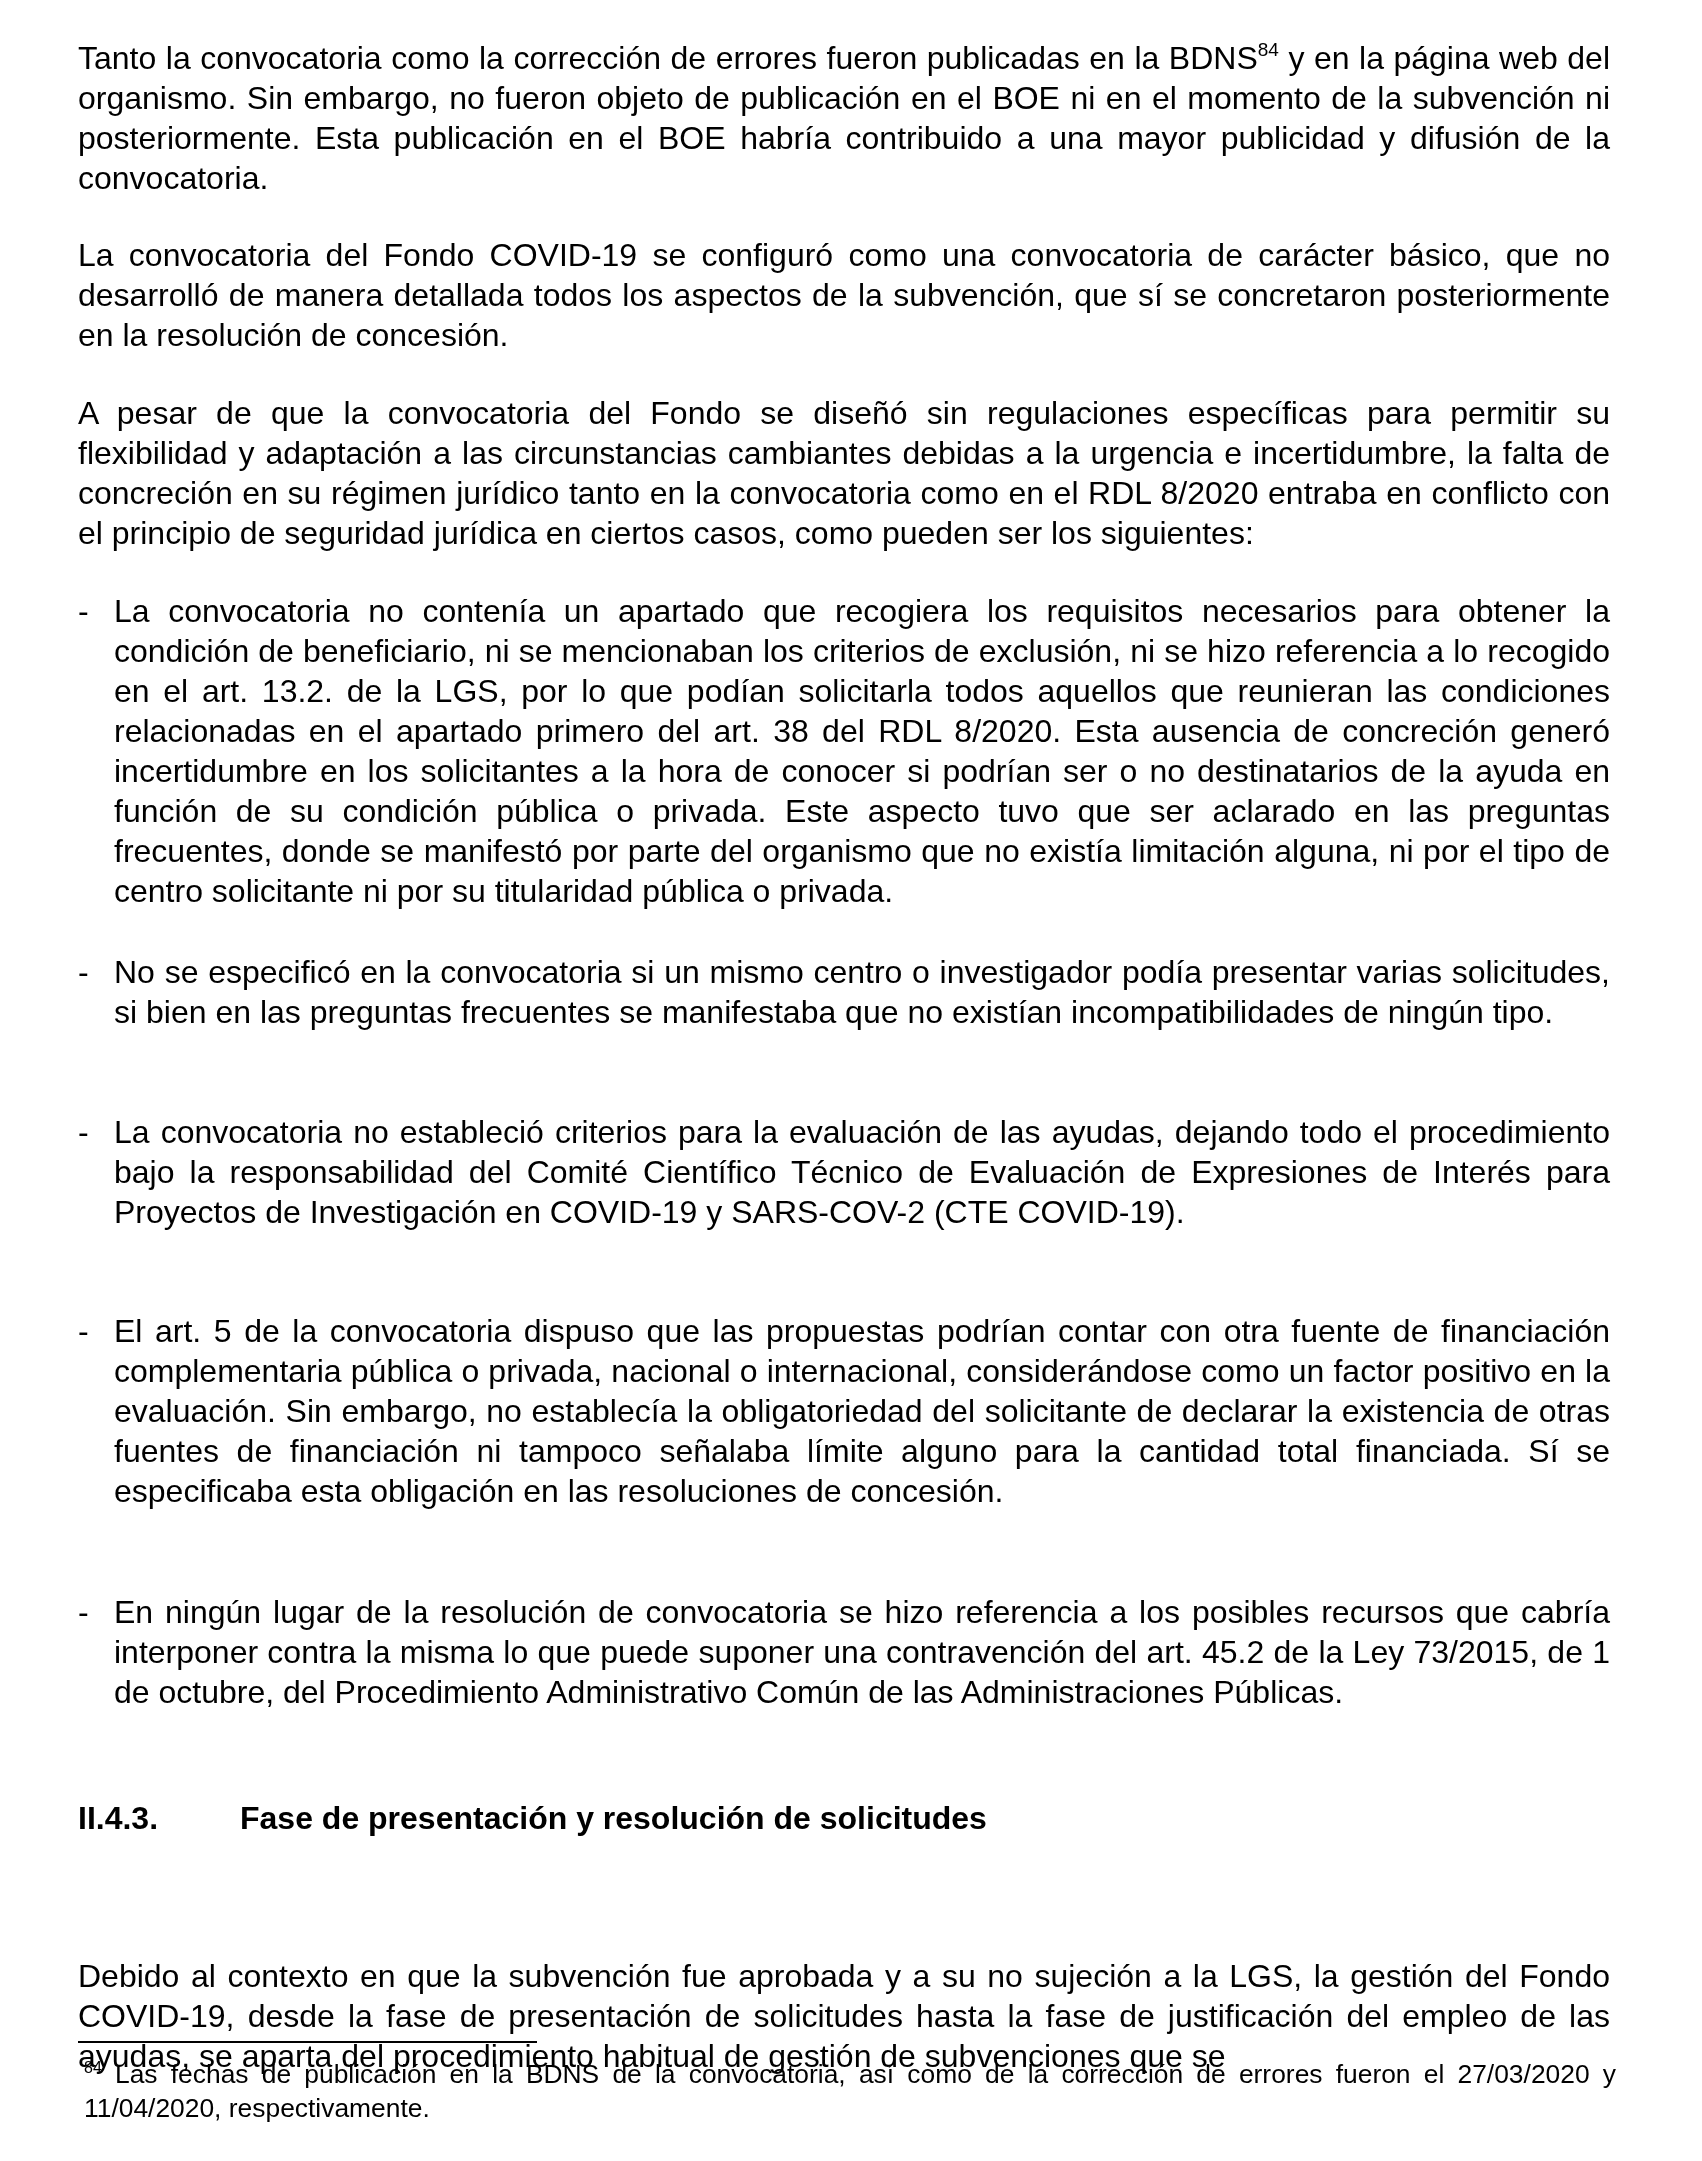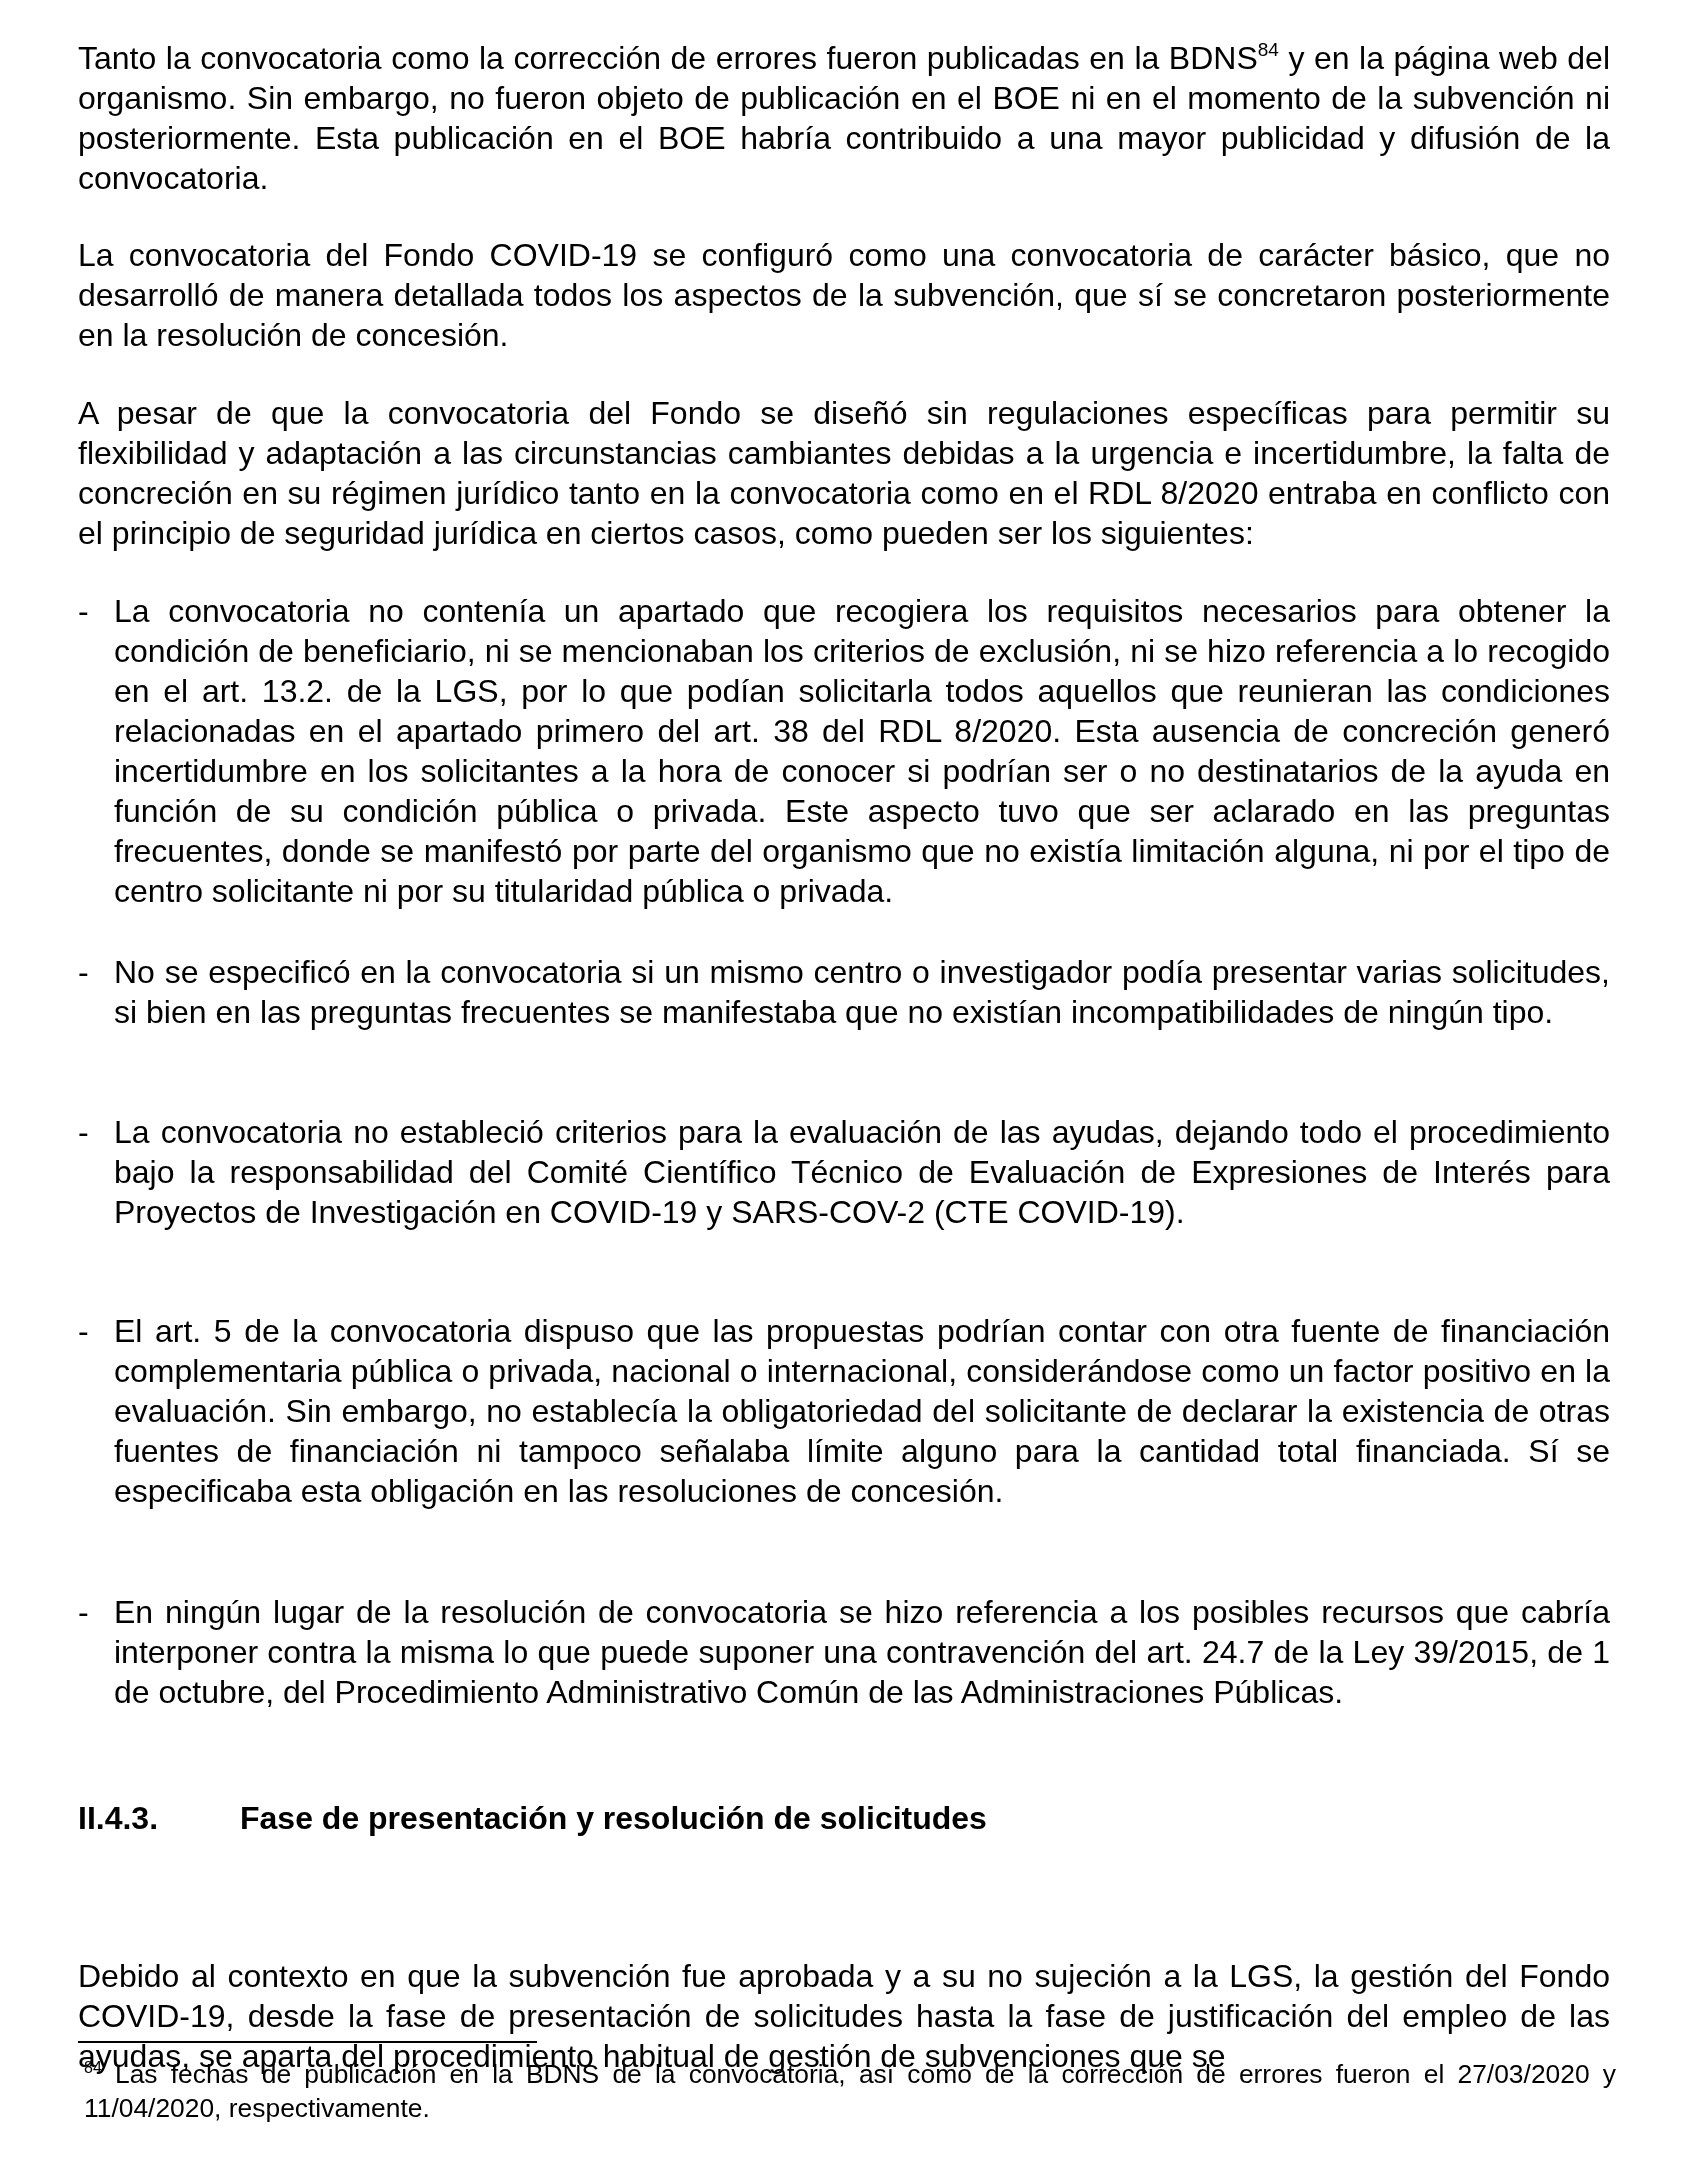--- a/index.html
+++ b/index.html
@@ -44,21 +44,21 @@
   <div class="txt">La convocatoria no estableció criterios para la evaluación de las ayudas, dejando todo el procedimiento bajo la responsabilidad del Comité Científico Técnico de Evaluación de Expresiones de Interés para Proyectos de Investigación en COVID-19 y SARS-COV-2 (CTE COVID-19).</div>
 </div>
 
 <div class="bul" style="top:1311px;">
   <span class="dash">-</span>
   <div class="txt">El art. 5 de la convocatoria dispuso que las propuestas podrían contar con otra fuente de financiación complementaria pública o privada, nacional o internacional, considerándose como un factor positivo en la evaluación. Sin embargo, no establecía la obligatoriedad del solicitante de declarar la existencia de otras fuentes de financiación ni tampoco señalaba límite alguno para la cantidad total financiada. Sí se especificaba esta obligación en las resoluciones de concesión.</div>
 </div>
 
 <div class="bul" style="top:1592px;">
   <span class="dash">-</span>
-  <div class="txt">En ningún lugar de la resolución de convocatoria se hizo referencia a los posibles recursos que cabría interponer contra la misma lo que puede suponer una contravención del art. 24.7 de la Ley 39/2015, de 1 de octubre, del Procedimiento Administrativo Común de las Administraciones Públicas.</div>
+  <div class="txt">En ningún lugar de la resolución de convocatoria se hizo referencia a los posibles recursos que cabría interponer contra la misma lo que puede suponer una contravención del art. 45.2 de la Ley 73/2015, de 1 de octubre, del Procedimiento Administrativo Común de las Administraciones Públicas.</div>
 </div>
 
 <div class="heading">
   <span class="num">II.4.3.</span><span>Fase de presentación y resolución de solicitudes</span>
 </div>
 
 <div class="blk" style="top:1956px;">Debido al contexto en que la subvención fue aprobada y a su no sujeción a la LGS, la gestión del Fondo COVID-19, desde la fase de presentación de solicitudes hasta la fase de justificación del empleo de las ayudas, se aparta del procedimiento habitual de gestión de subvenciones que se</div>
 
 <div class="rule"></div>
 

